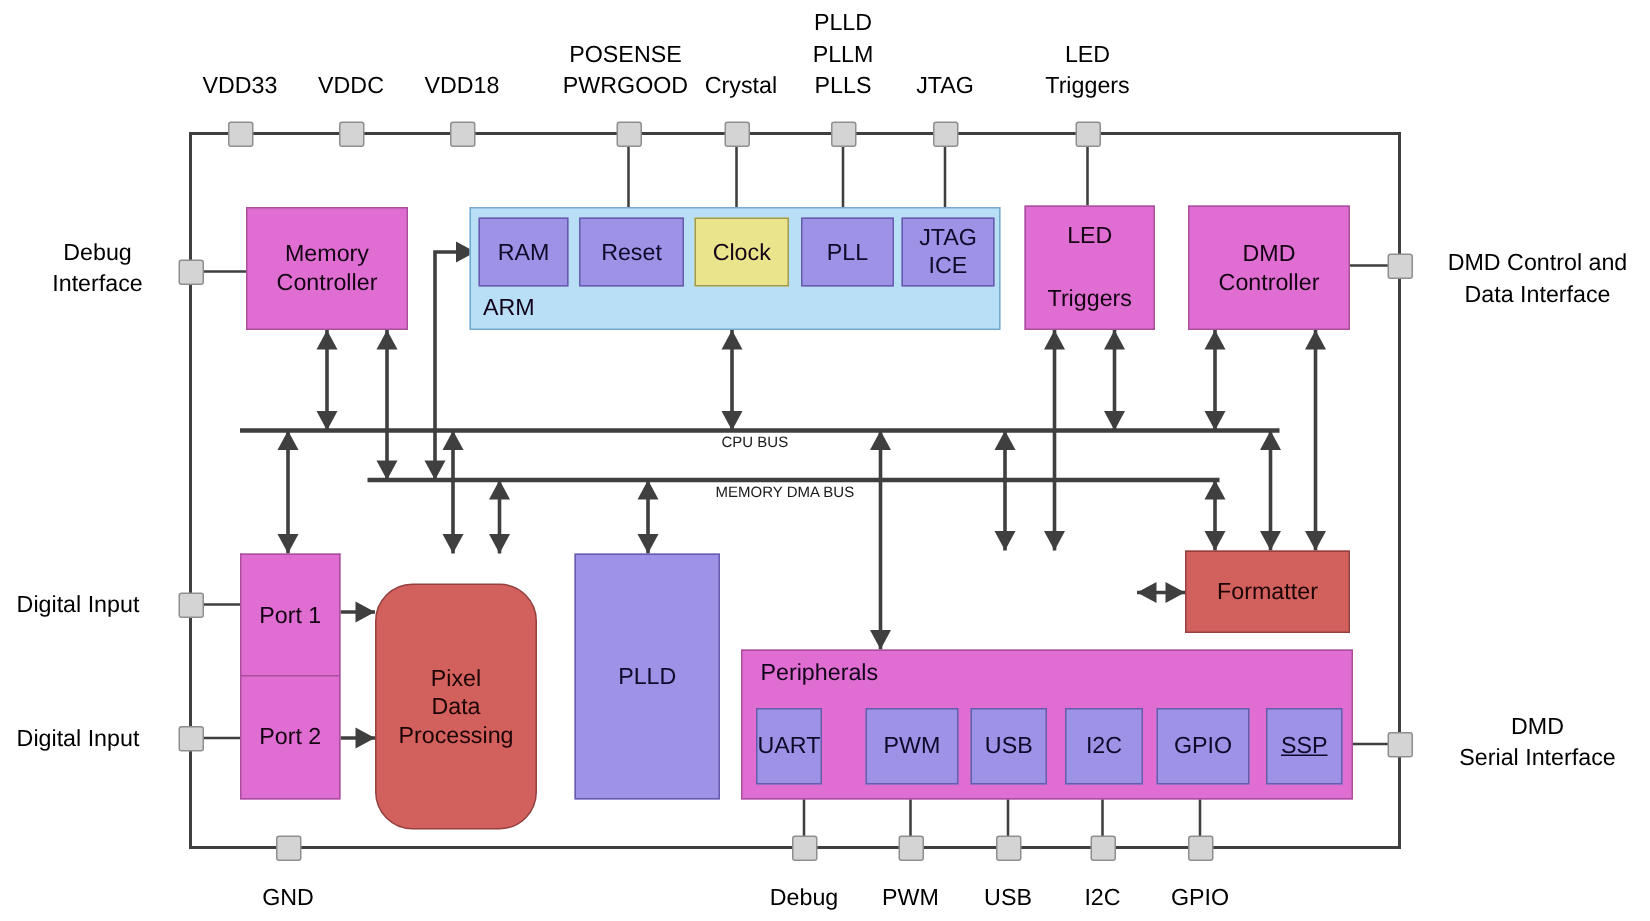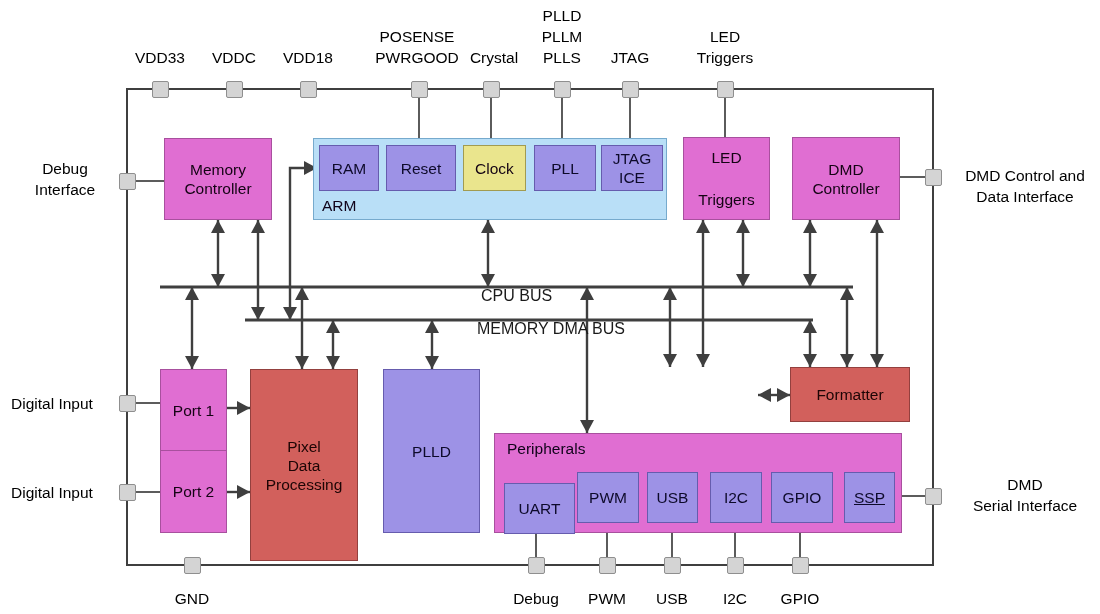--- a/index.html
+++ b/index.html
@@ -13,21 +13,21 @@
   .red{background:var(--red);border:1.5px solid var(--red-border);color:#1d0505;}
   .purple{background:var(--purple);border:1.5px solid var(--purple-border);color:#0d0a2a;}
   .yellow{background:var(--yellow);border:1.5px solid var(--yellow-border);}
   .armbg{background:var(--arm-blue);border:1.5px solid var(--arm-border);}
   .lh-wide{line-height:42px;}
   .inlabel{position:absolute;font-size:15.5px;color:#10031a;}
   .port{position:absolute;width:17px;height:17px;background:var(--port-fill);
         border:1.5px solid var(--port-border);border-radius:2px;box-sizing:border-box;z-index:4;}
   .lbl{position:absolute;text-align:center;white-space:pre-line;font-size:15.5px;
        line-height:21px;color:#000;z-index:2;}
-  .buslbl{position:absolute;font-size:16px;line-height:11px;color:#1a1a1a;z-index:2;}
+  .buslbl{position:absolute;font-size:10px;line-height:11px;color:#1a1a1a;z-index:2;}
 </style>
 </head>
 <body>
 
 <div id="stage" style="--pink: #e06ed2; --pink-border: #a8509e; --red: #d2605c; --red-border: #93403e; --purple: #9d92e6; --purple-border: #665cae; --yellow: #eae58d; --yellow-border: #a19b51; --arm-blue: #b9dff7; --arm-border: #76aacd; --port-fill: #d4d4d4; --port-border: #8f8f8f; --line: #3f3f3f;">
 
   <svg id="wires" width="1100" height="614">
       <rect x="127" y="89" width="806" height="476" fill="none" stroke="#3f3f3f" stroke-width="2"></rect>
       <line x1="160" y1="287" x2="853" y2="287" stroke="#3f3f3f" stroke-width="3"></line>
       <line x1="245" y1="320" x2="813" y2="320" stroke="#3f3f3f" stroke-width="3"></line>
@@ -150,30 +150,30 @@
   </div>
 
   <div class="block pink lh-wide" style="left:683px;top:137px;width:87px;height:83px;">LED
 Triggers</div>
   <div class="block pink" style="left:792px;top:137px;width:108px;height:83px;">DMD
 Controller</div>
 
   <div class="block pink" style="left:160px;top:369px;width:67px;height:81px;border-bottom:none;">Port 1</div>
   <div class="block pink" style="left:160px;top:450px;width:67px;height:83px;">Port 2</div>
 
-  <div class="block red" style="left:250px;top:369px;width:108px;height:192px;">Pixel
+  <div class="block red" style="left:250px;top:389px;width:108px;height:164px;border-radius:25px;">Pixel
 Data
 Processing</div>
   <div class="block purple" style="left:383px;top:369px;width:97px;height:164px;">PLLD</div>
 
-  <div class="block red" style="left:790px;top:367px;width:120px;height:55px;">Formatter</div>
+  <div class="block red" style="left:790px;top:367px;width:110px;height:55px;">Formatter</div>
 
   <div class="block pink" style="left:494px;top:433px;width:408px;height:100px;padding-left:20px;">
     <span class="inlabel" style="left:12px;top:5px;">Peripherals</span>
-    <div class="block purple" style="left:9px;top:49px;width:71px;height:51px;">UART</div>
+    <div class="block purple" style="left:9px;top:38px;width:44px;height:51px;">UART</div>
     <div class="block purple" style="left:82px;top:38px;width:62px;height:51px;">PWM</div>
     <div class="block purple" style="left:152px;top:38px;width:51px;height:51px;">USB</div>
     <div class="block purple" style="left:215px;top:38px;width:52px;height:51px;">I2C</div>
     <div class="block purple" style="left:276px;top:38px;width:62px;height:51px;">GPIO</div>
     <div class="block purple" style="left:349px;top:38px;width:51px;height:51px;text-decoration:underline;">SSP</div>
   </div>
 
   <div class="port" style="left:152px;top:81px;"></div>
   <div class="port" style="left:226px;top:81px;"></div>
   <div class="port" style="left:300px;top:81px;"></div>

